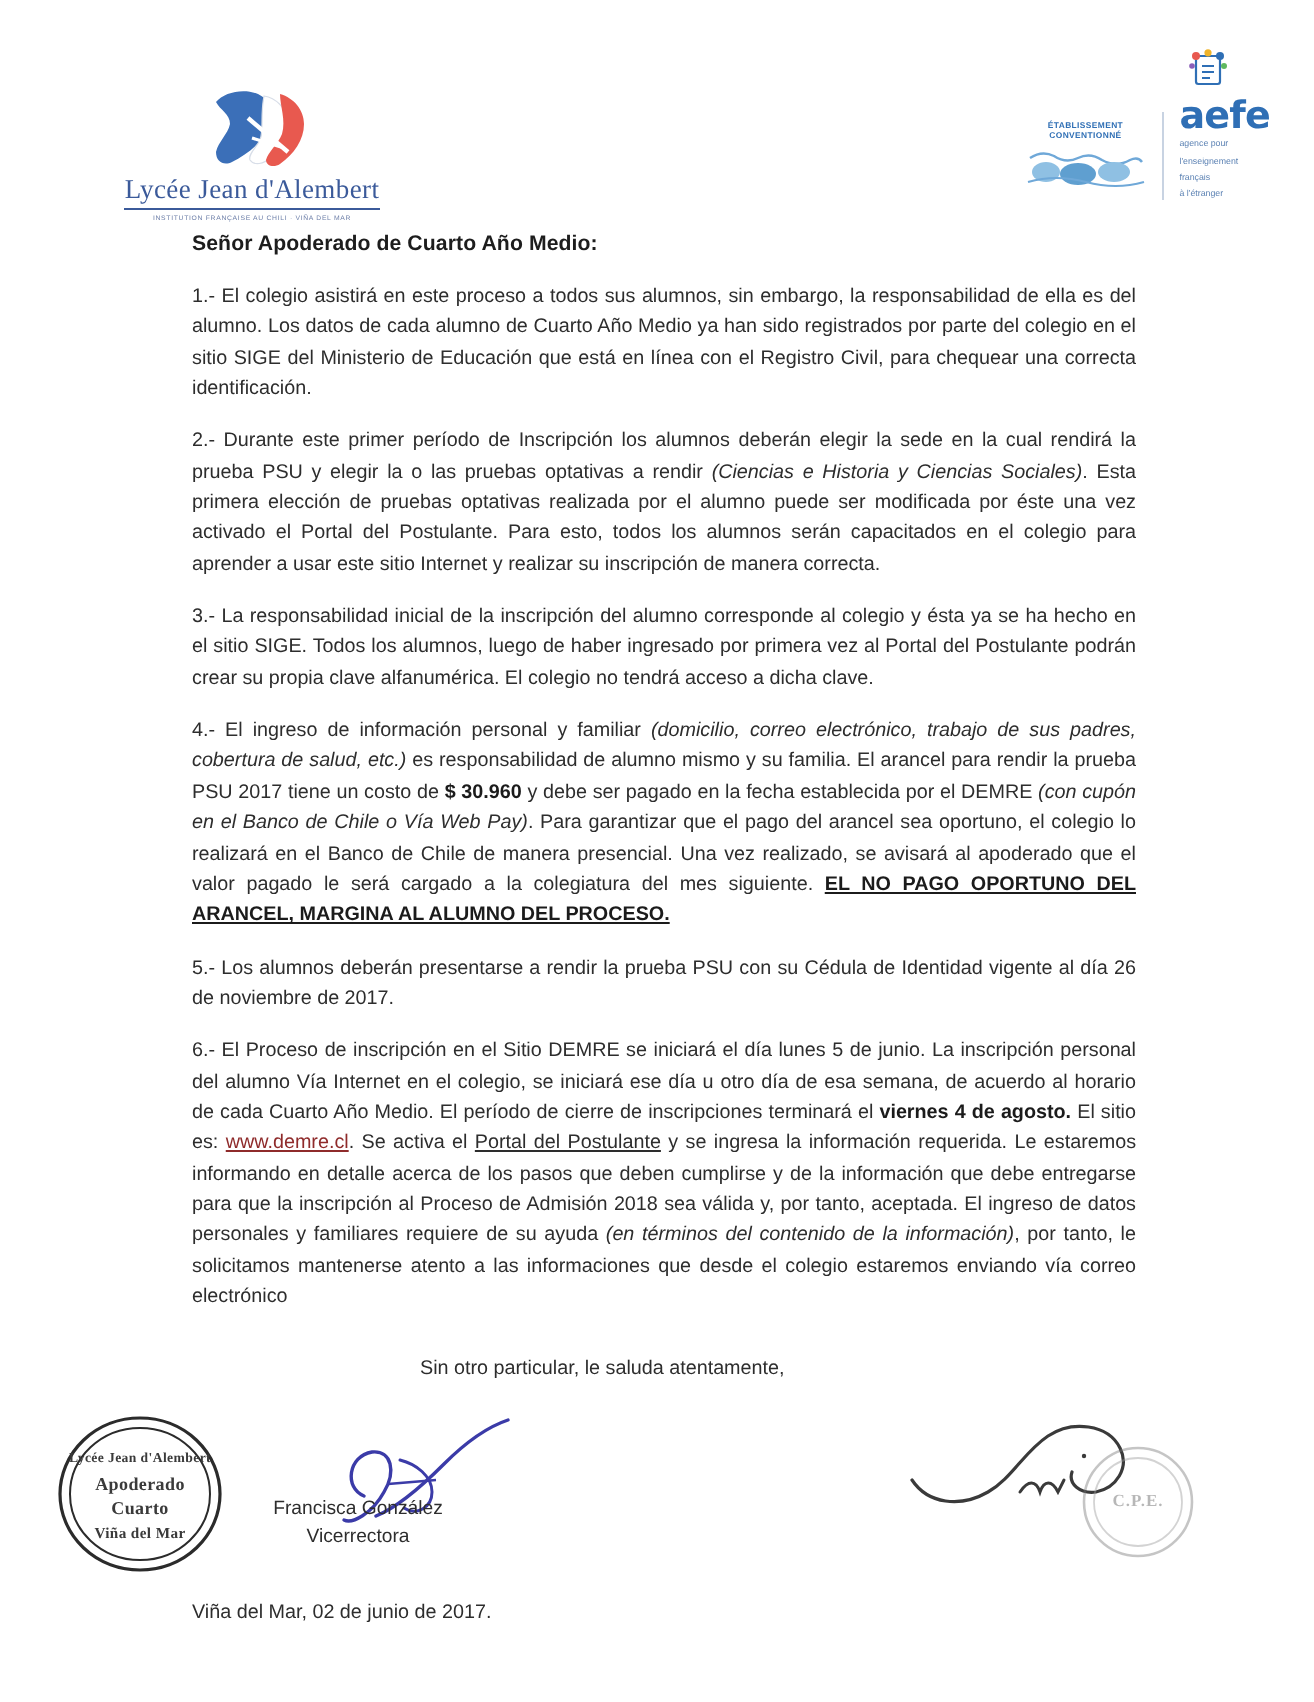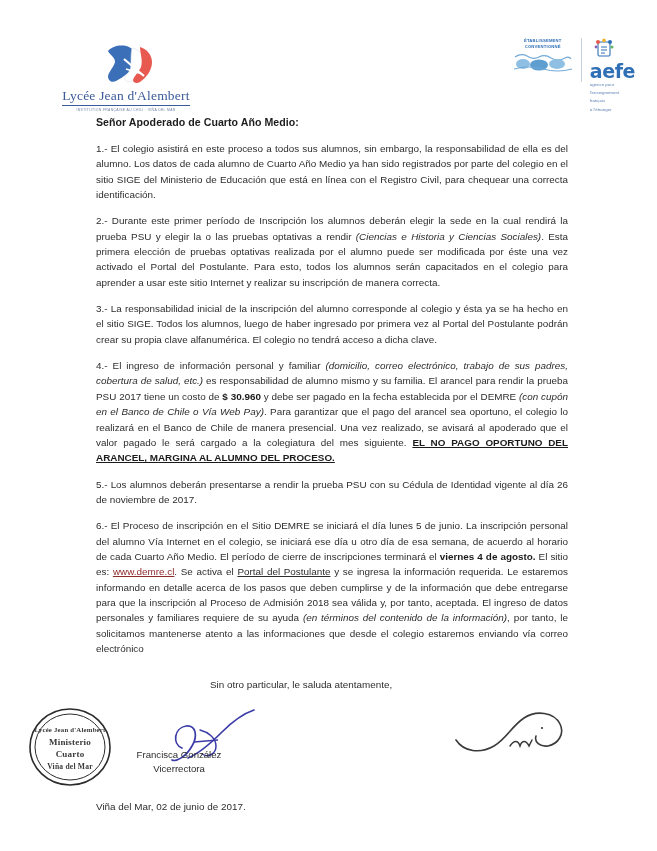--- a/index.html
+++ b/index.html
@@ -63,21 +63,21 @@
     white-space: nowrap;
     transform: scale(1, .95);
   }
 
   .logo-right {
     position: absolute;
     right: 22px;
     top: 0px;
     height: 62px;
     display: flex;
-    align-items: flex-start;
+    align-items: flex-end;
     gap: 7px;
   }
   .logo-right .conv {
     text-align: center;
     width: 62px;
   }
   .logo-right .conv-text {
     font-size: 4.2px;
     font-weight: bold;
     color: #2f6fb5;
@@ -345,21 +345,28 @@
     </div>
 
   </div>
 
   <div class="stamp-round">
     <svg width="86" height="82" viewBox="0 0 86 82" style="position:absolute;left:0;top:0;" xmlns="http://www.w3.org/2000/svg">
       <ellipse cx="43" cy="41" rx="40" ry="38" fill="none" stroke="#2b2b2b" stroke-width="1.6"></ellipse>
       <ellipse cx="43" cy="41" rx="35" ry="33" fill="none" stroke="#2b2b2b" stroke-width="1"></ellipse>
     </svg>
     <div class="stamp-text stamp-l1">Lycée Jean d'Alembert</div>
-    <div class="stamp-text stamp-l2">Ministerio</div>
+    <div class="stamp-text stamp-l2">Apoderado</div>
     <div class="stamp-text stamp-l3">Cuarto</div>
     <div class="stamp-text stamp-l4">Viña del Mar</div>
   </div>
 
+  <div class="stamp-cpe">
+    <svg width="58" height="58" viewBox="0 0 58 58" style="position:absolute;left:0;top:0;" xmlns="http://www.w3.org/2000/svg">
+      <ellipse cx="29" cy="29" rx="27" ry="27" fill="none" stroke="#777" stroke-width="1.3"></ellipse>
+      <ellipse cx="29" cy="29" rx="22" ry="22" fill="none" stroke="#999" stroke-width=".9"></ellipse>
+    </svg>
+    <div class="cpe-label">C.P.E.</div>
+  </div>
 
   <div class="date-line">Viña del Mar, 02 de junio de 2017.</div>
 
 </div>
 
 </body></html>

